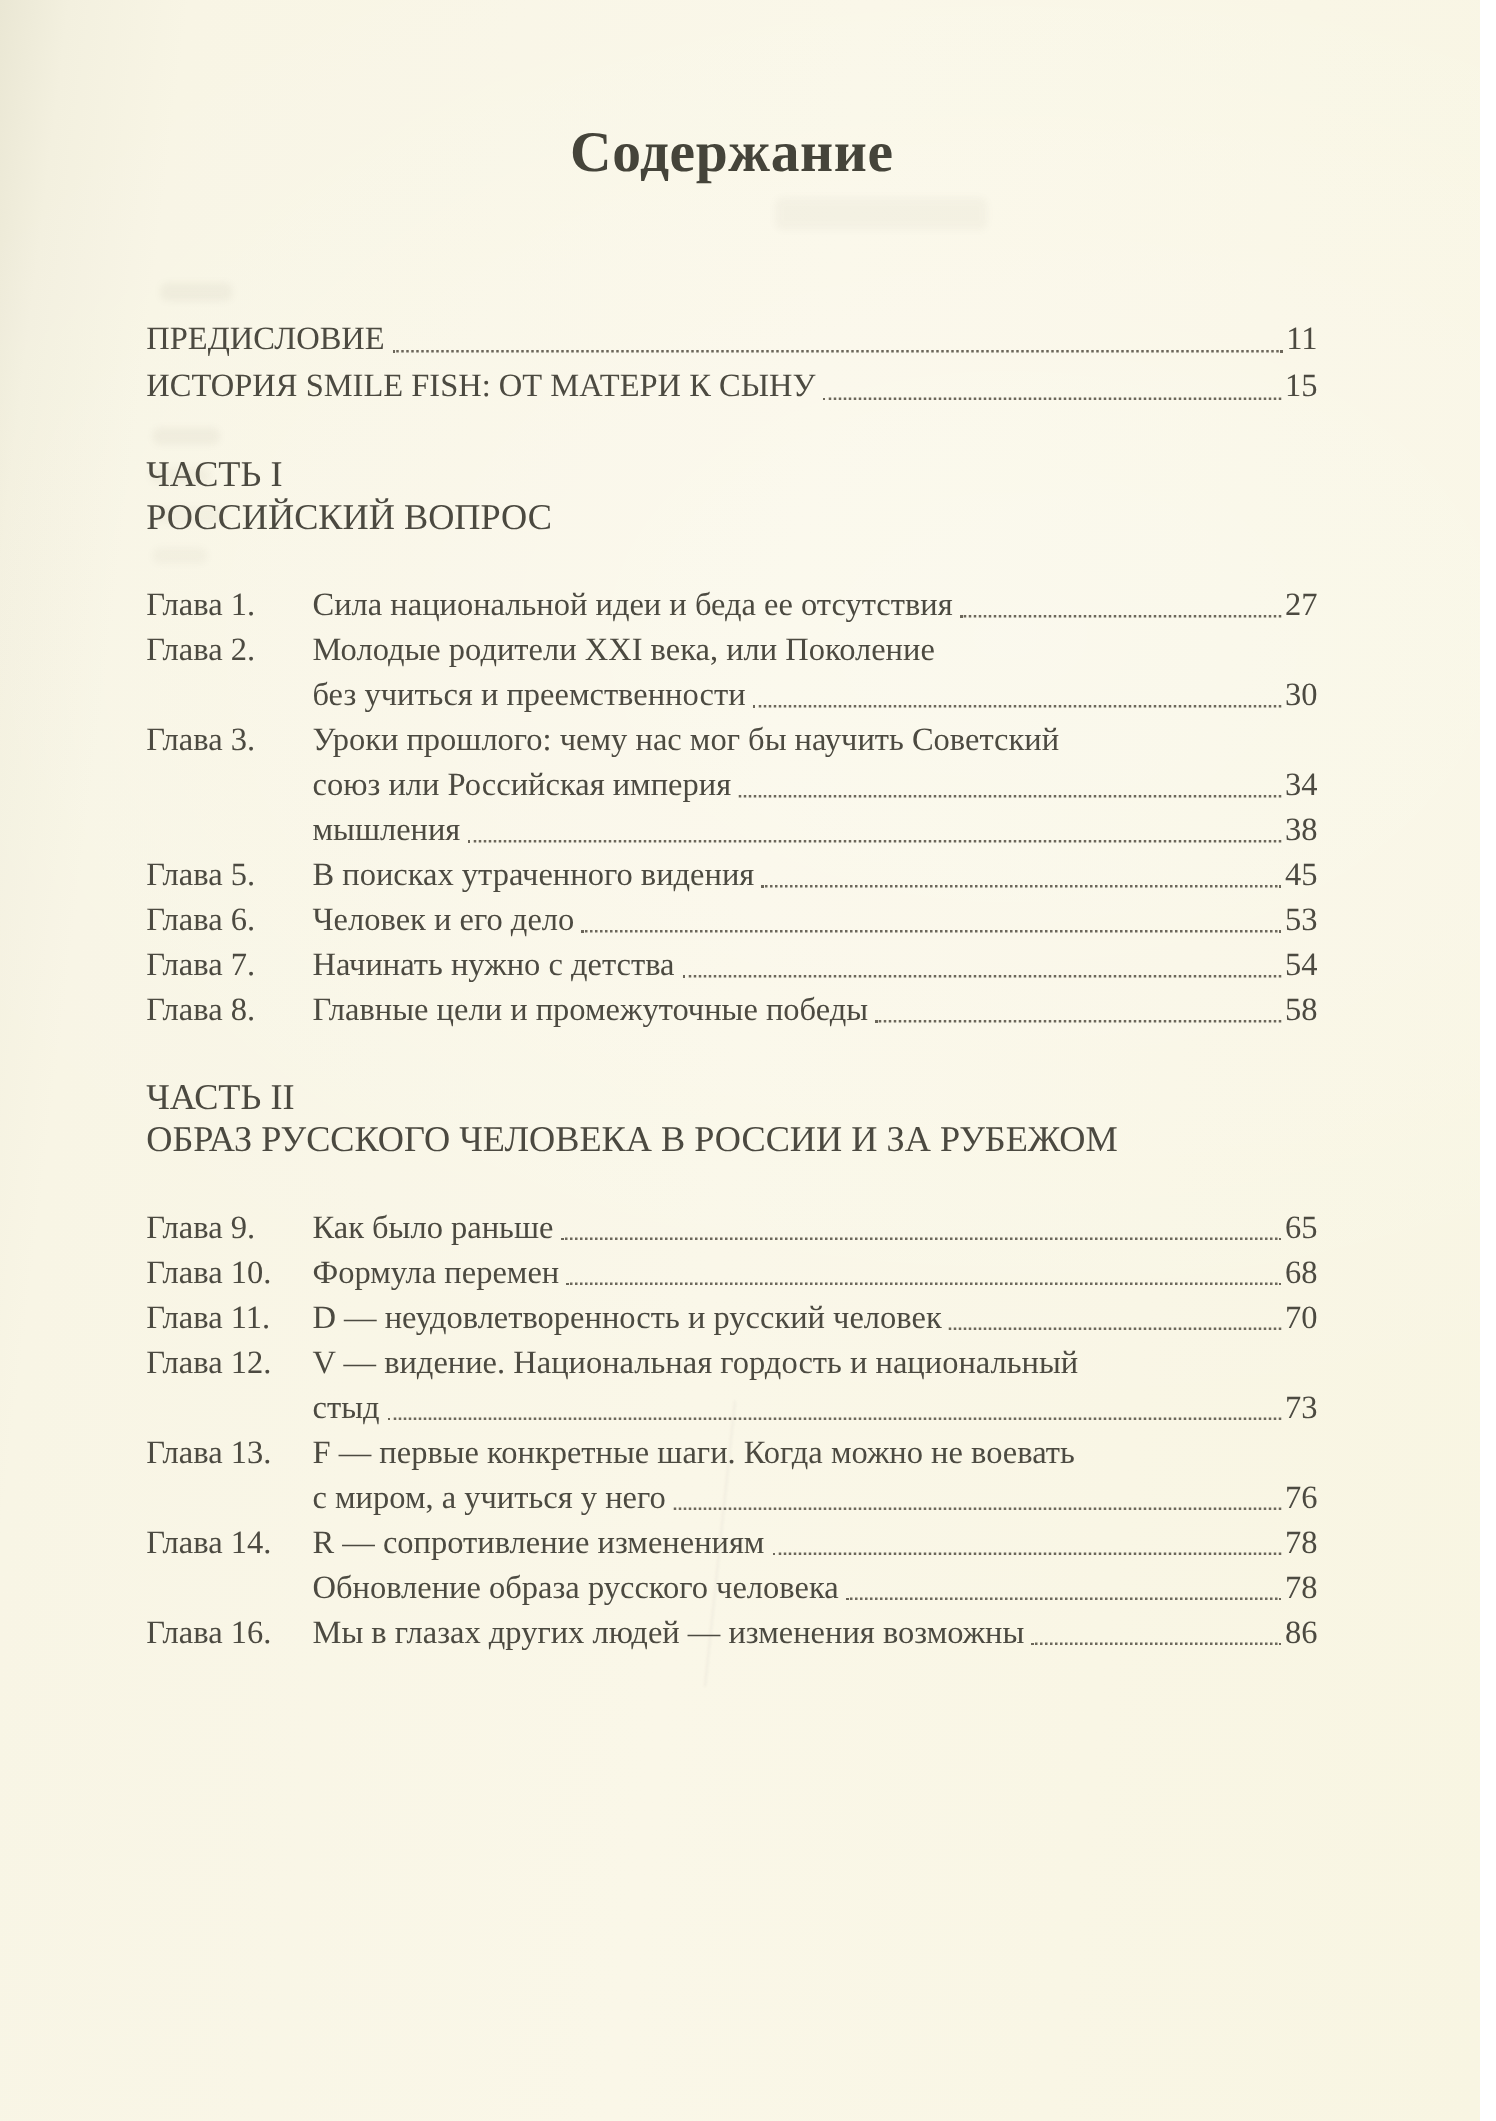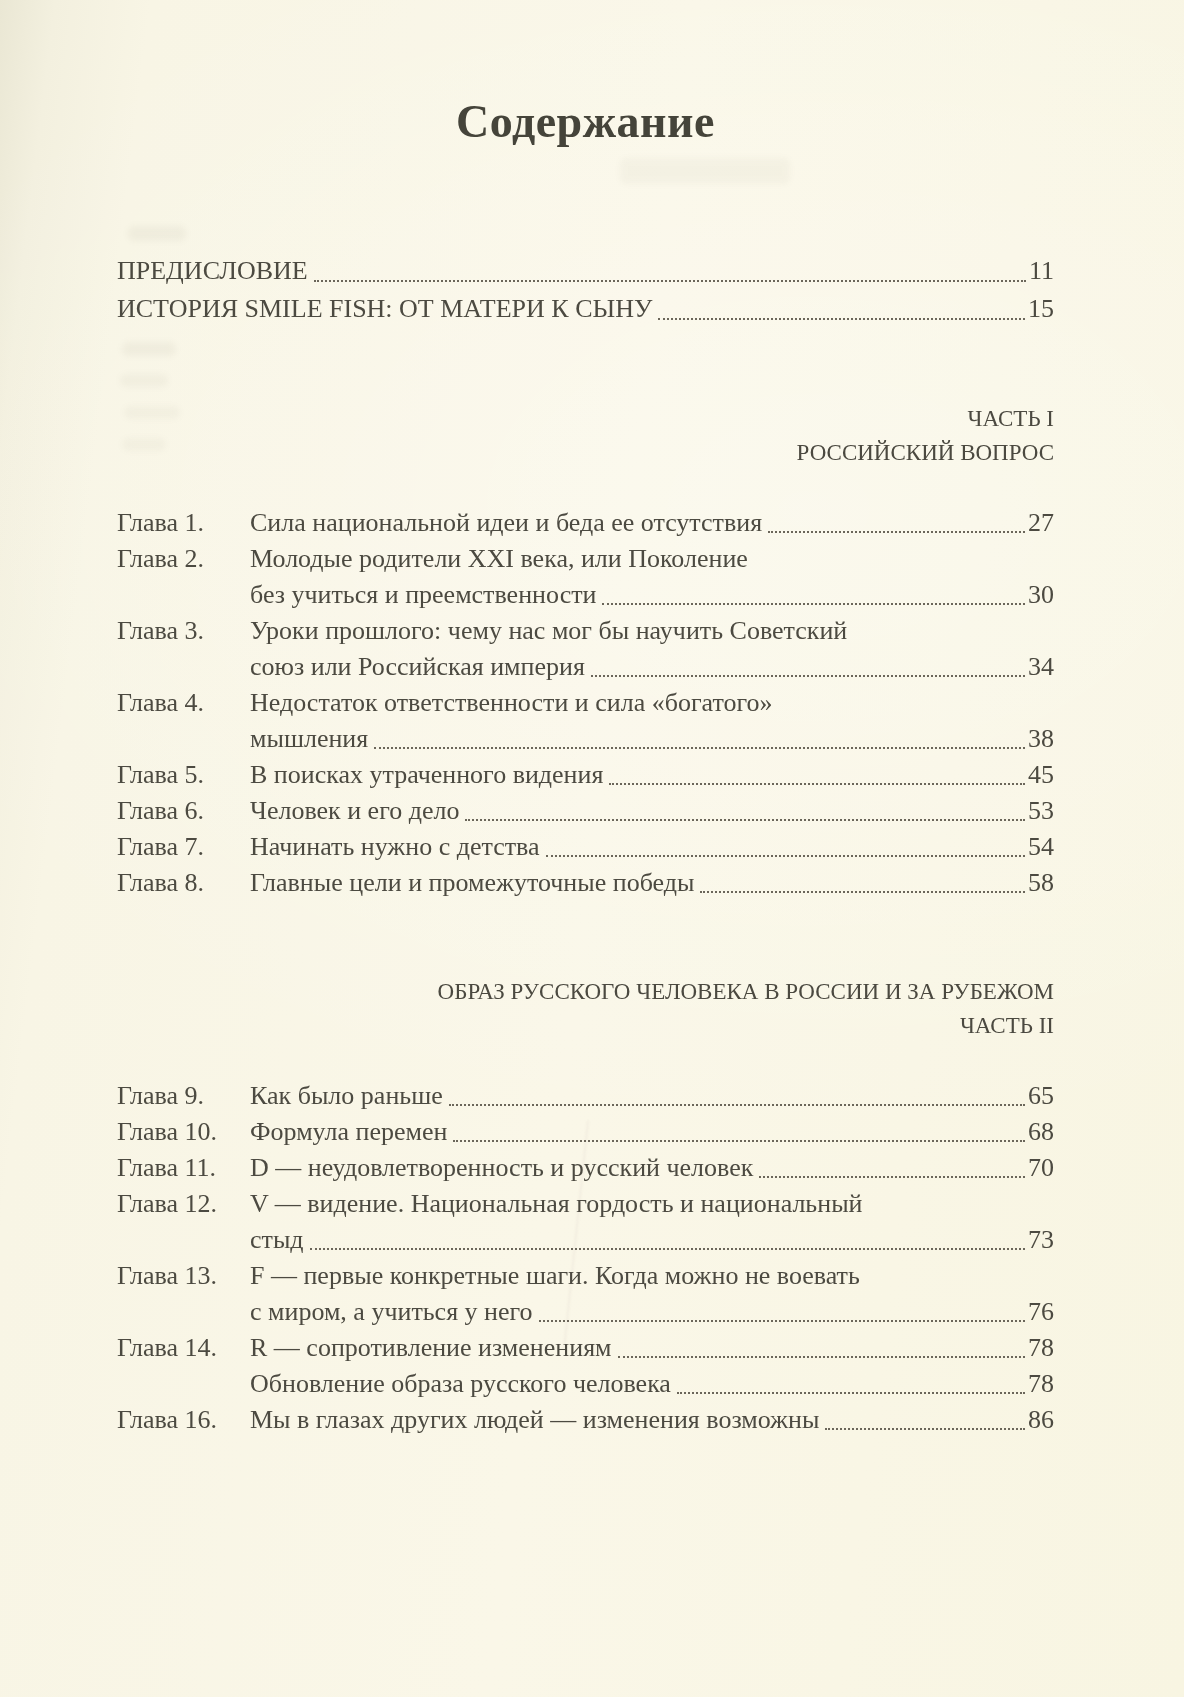--- a/index.html
+++ b/index.html
@@ -28,23 +28,23 @@
     font-weight:bold;
     text-align:center;
     color:#45443a;
     letter-spacing:0.5px;
   }
   .front-matter{
     margin-top:100px;
     line-height:38px;
   }
   .part-heading{
-    margin-top:74px;
-    text-align:right;
-    font-size:23px;
+    margin-top:35px;
+    text-align:left;
+    font-size:29px;
     line-height:34px;
     color:#4b4940;
   }
   .chapter-list{
     margin-top:35px;
   }
   .toc-line{
     display:flex;
     align-items:center;
   }
@@ -132,24 +132,20 @@
           <span class="chap-label">Глава 3.</span>
           <span class="entry-text">Уроки прошлого: чему нас мог бы научить Советский</span>
         </div>
         <div class="toc-line">
           <span class="chap-label"></span>
           <span class="entry-text">союз или Российская империя</span>
           <div class="dots"></div>
           <span class="page-num">34</span>
         </div>
         <div class="toc-line">
-          <span class="chap-label">Глава 4.</span>
-          <span class="entry-text">Недостаток ответственности и сила «богатого»</span>
-        </div>
-        <div class="toc-line">
           <span class="chap-label"></span>
           <span class="entry-text">мышления</span>
           <div class="dots"></div>
           <span class="page-num">38</span>
         </div>
         <div class="toc-line">
           <span class="chap-label">Глава 5.</span>
           <span class="entry-text">В поисках утраченного видения</span>
           <div class="dots"></div>
           <span class="page-num">45</span>
@@ -167,22 +163,22 @@
           <span class="page-num">54</span>
         </div>
         <div class="toc-line">
           <span class="chap-label">Глава 8.</span>
           <span class="entry-text">Главные цели и промежуточные победы</span>
           <div class="dots"></div>
           <span class="page-num">58</span>
         </div>
       </div>
       <div class="part-heading">
+        <div class="part-heading-line">ЧАСТЬ II</div>
         <div class="part-heading-line">ОБРАЗ РУССКОГО ЧЕЛОВЕКА В РОССИИ И ЗА РУБЕЖОМ</div>
-        <div class="part-heading-line">ЧАСТЬ II</div>
       </div>
       <div class="chapter-list">
         <div class="toc-line">
           <span class="chap-label">Глава 9.</span>
           <span class="entry-text">Как было раньше</span>
           <div class="dots"></div>
           <span class="page-num">65</span>
         </div>
         <div class="toc-line">
           <span class="chap-label">Глава 10.</span>

